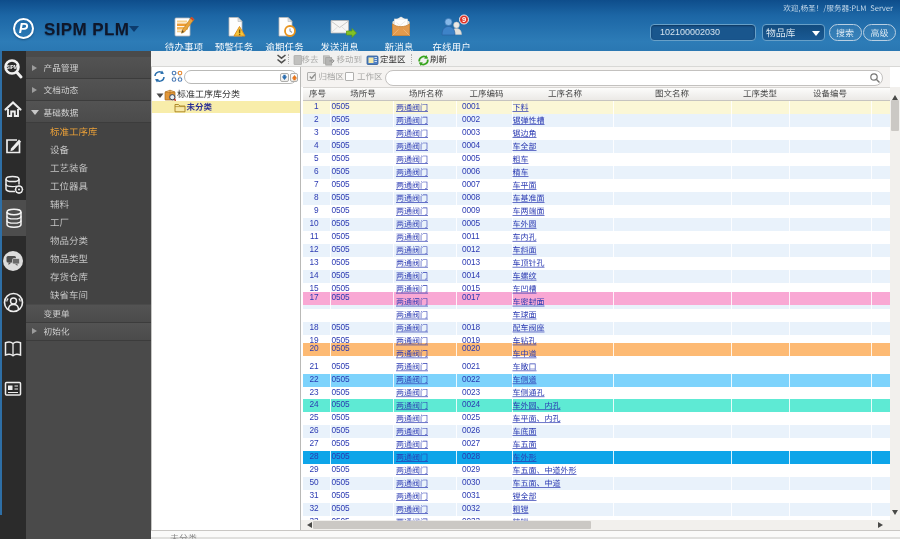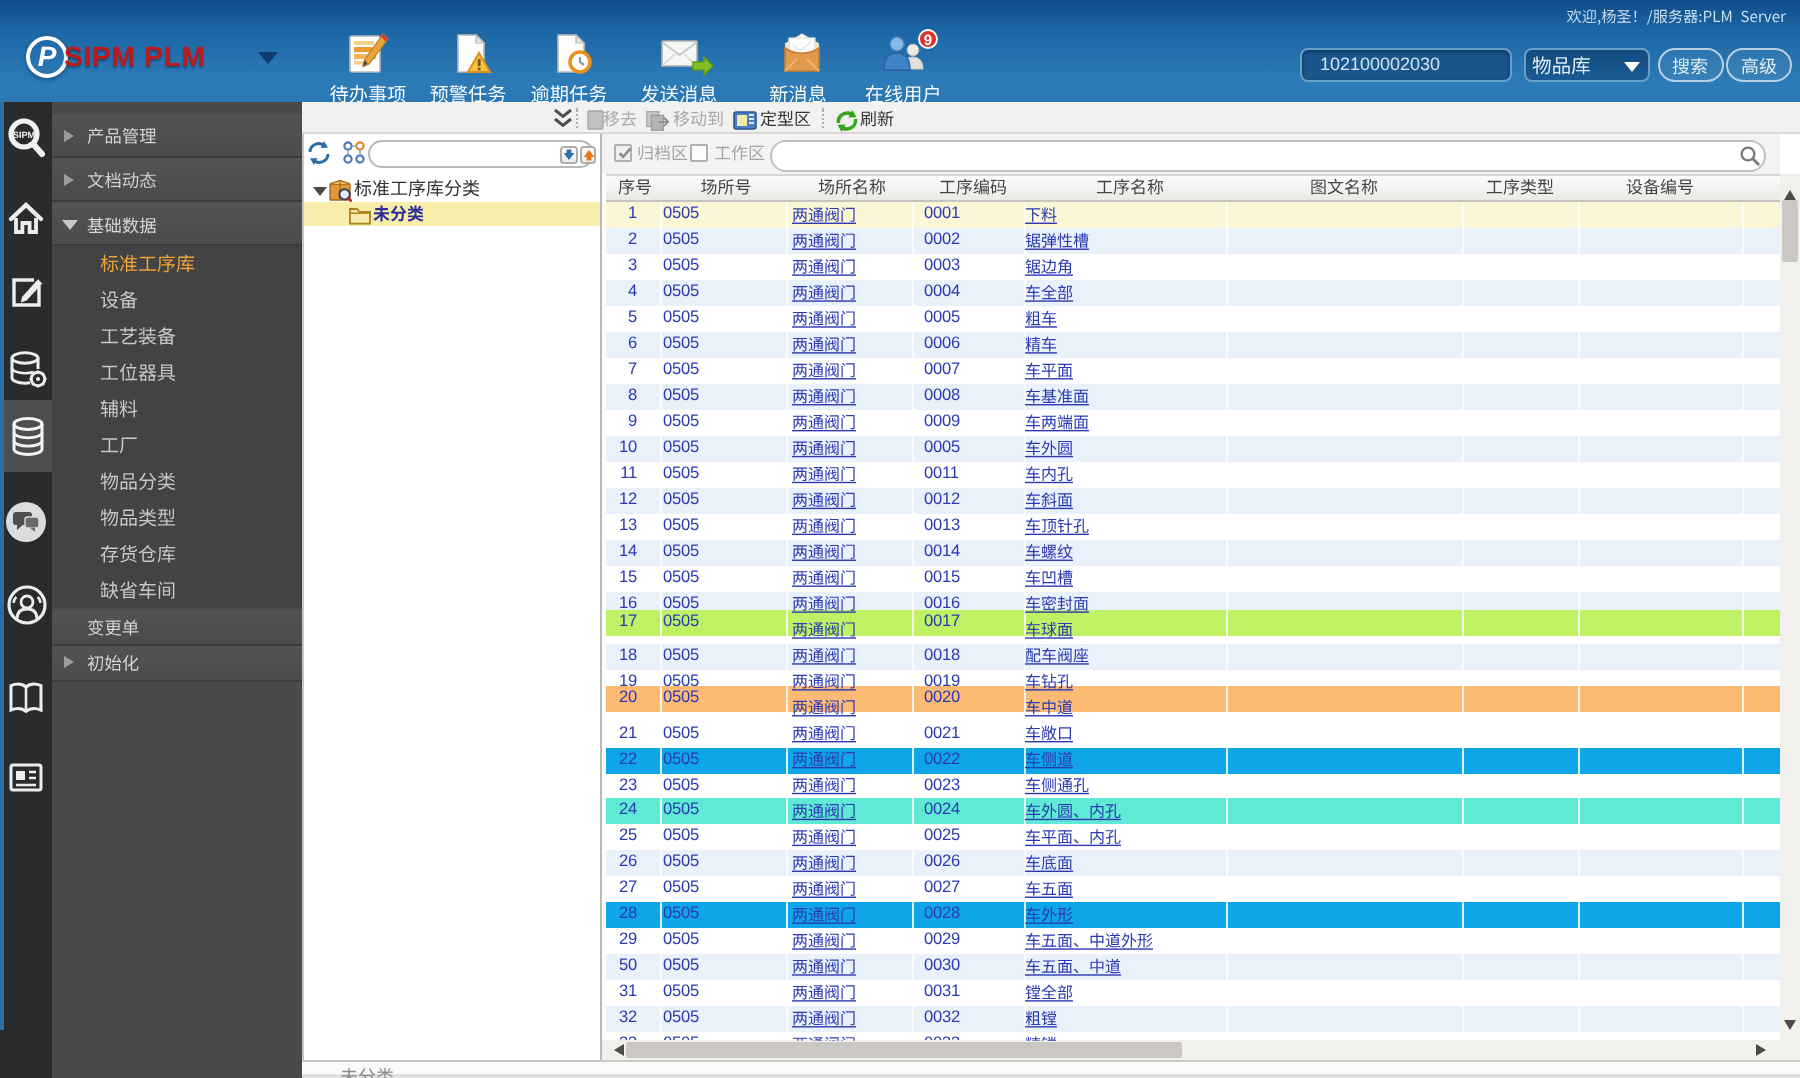--- a/index.html
+++ b/index.html
@@ -1,20 +1,20 @@
 <!DOCTYPE html>
 <html><head><meta charset="utf-8"><style>
 *{margin:0;padding:0;box-sizing:border-box}
 html,body{width:900px;height:539px;overflow:hidden}
 body{font-family:"Liberation Sans",sans-serif;position:relative;background:#fff}
 #app{position:absolute;left:0;top:0;width:900px;height:539px;overflow:hidden}
 .abs{position:absolute}
 #hdr{left:0;top:0;width:900px;height:51px;background:linear-gradient(180deg,#0e4d8b 0%,#1c66a5 30%,#2d7cb7 82%,#2a77b2 100%)}
 #logo{left:13px;top:18px;width:21px;height:21px;border:2px solid #fff;border-radius:50%;color:#fff;font-style:italic;font-weight:bold;font-size:14px;line-height:16px;text-align:center;box-shadow:0 1px 2px rgba(0,30,60,.45)}
-#brand{left:32px;top:19.5px;color:#b91c1c;font-size:14px;font-weight:bold;letter-spacing:.4px;text-shadow:0 1px 1px rgba(0,20,50,.4)}
+#brand{left:44px;top:19.5px;color:#0f172a;font-size:17px;font-weight:bold;letter-spacing:.4px;text-shadow:0 1px 1px rgba(0,20,50,.4)}
 #brandarr{left:129px;top:26px;width:0;height:0;border:5px solid transparent;border-top:6px solid #0d3c6e}
 #sinput{left:650px;top:24px;width:106px;height:17px;background:#19568d;border:1px solid #68a0c8;border-radius:4px;color:#d5e3ef;font-size:9px;line-height:15px;padding-left:9px;box-shadow:inset 0 1px 2px rgba(0,20,45,.5)}
 #sdrop{left:762px;top:24px;width:63px;height:17px;background:linear-gradient(#124b7e,#1a5a94);border:1px solid #68a0c8;border-radius:4px}
 #sdroparr{left:812px;top:31px;width:0;height:0;border:4px solid transparent;border-top:5px solid #fff}
 .pill{top:24px;width:33px;height:17px;border:1px solid #b9cfe2;border-radius:9px;background:rgba(255,255,255,0.06)}
 #strip{left:0;top:51px;width:26px;height:488px;background:#2b2b2b}#bluedge{left:0;top:51px;width:2px;height:464px;background:#2e6fa6}
 #stripsel{left:2px;top:200px;width:24px;height:36px;background:#4d4d4d}
 #menu{left:26px;top:51px;width:125px;height:488px;background:#4a4a4a}
 .mrow{left:0;width:125px;height:22px;background:linear-gradient(#535353,#4b4b4b);border-bottom:1px solid #3c3c3c}
 #msub{left:0;top:72px;width:125px;height:181px;background:#434343}
@@ -164,21 +164,21 @@
       <div class="row" style="top:181.44px;background:#ffffff">
         <div class="cnum">15</div>
         <div class="c2">0505</div>
         <div class="c4">0015</div>
       </div>
       <div class="row" style="top:194.40px;background:#e9f2fb">
         <div class="cnum">16</div>
         <div class="c2">0505</div>
         <div class="c4">0016</div>
       </div>
-      <div class="row" style="top:204px;background:#bef264">
+      <div class="row" style="top:191px;background:#f9a8d4">
         <div class="cnum">17</div>
         <div class="c2">0505</div>
         <div class="c4">0017</div>
       </div>
       <div class="row" style="top:220.32px;background:#e9f2fb">
         <div class="cnum">18</div>
         <div class="c2">0505</div>
         <div class="c4">0018</div>
       </div>
       <div class="row" style="top:233.28px;background:#ffffff">
@@ -189,21 +189,21 @@
       <div class="row" style="top:242px;background:#fdba74">
         <div class="cnum">20</div>
         <div class="c2">0505</div>
         <div class="c4">0020</div>
       </div>
       <div class="row" style="top:259.20px;background:#ffffff">
         <div class="cnum">21</div>
         <div class="c2">0505</div>
         <div class="c4">0021</div>
       </div>
-      <div class="row" style="top:272.16px;background:#0ea5e9">
+      <div class="row" style="top:272.16px;background:#7dd3fc">
         <div class="cnum">22</div>
         <div class="c2">0505</div>
         <div class="c4">0022</div>
       </div>
       <div class="row" style="top:285.12px;background:#ffffff">
         <div class="cnum">23</div>
         <div class="c2">0505</div>
         <div class="c4">0023</div>
       </div>
       <div class="row" style="top:298.08px;background:#5eead4">

